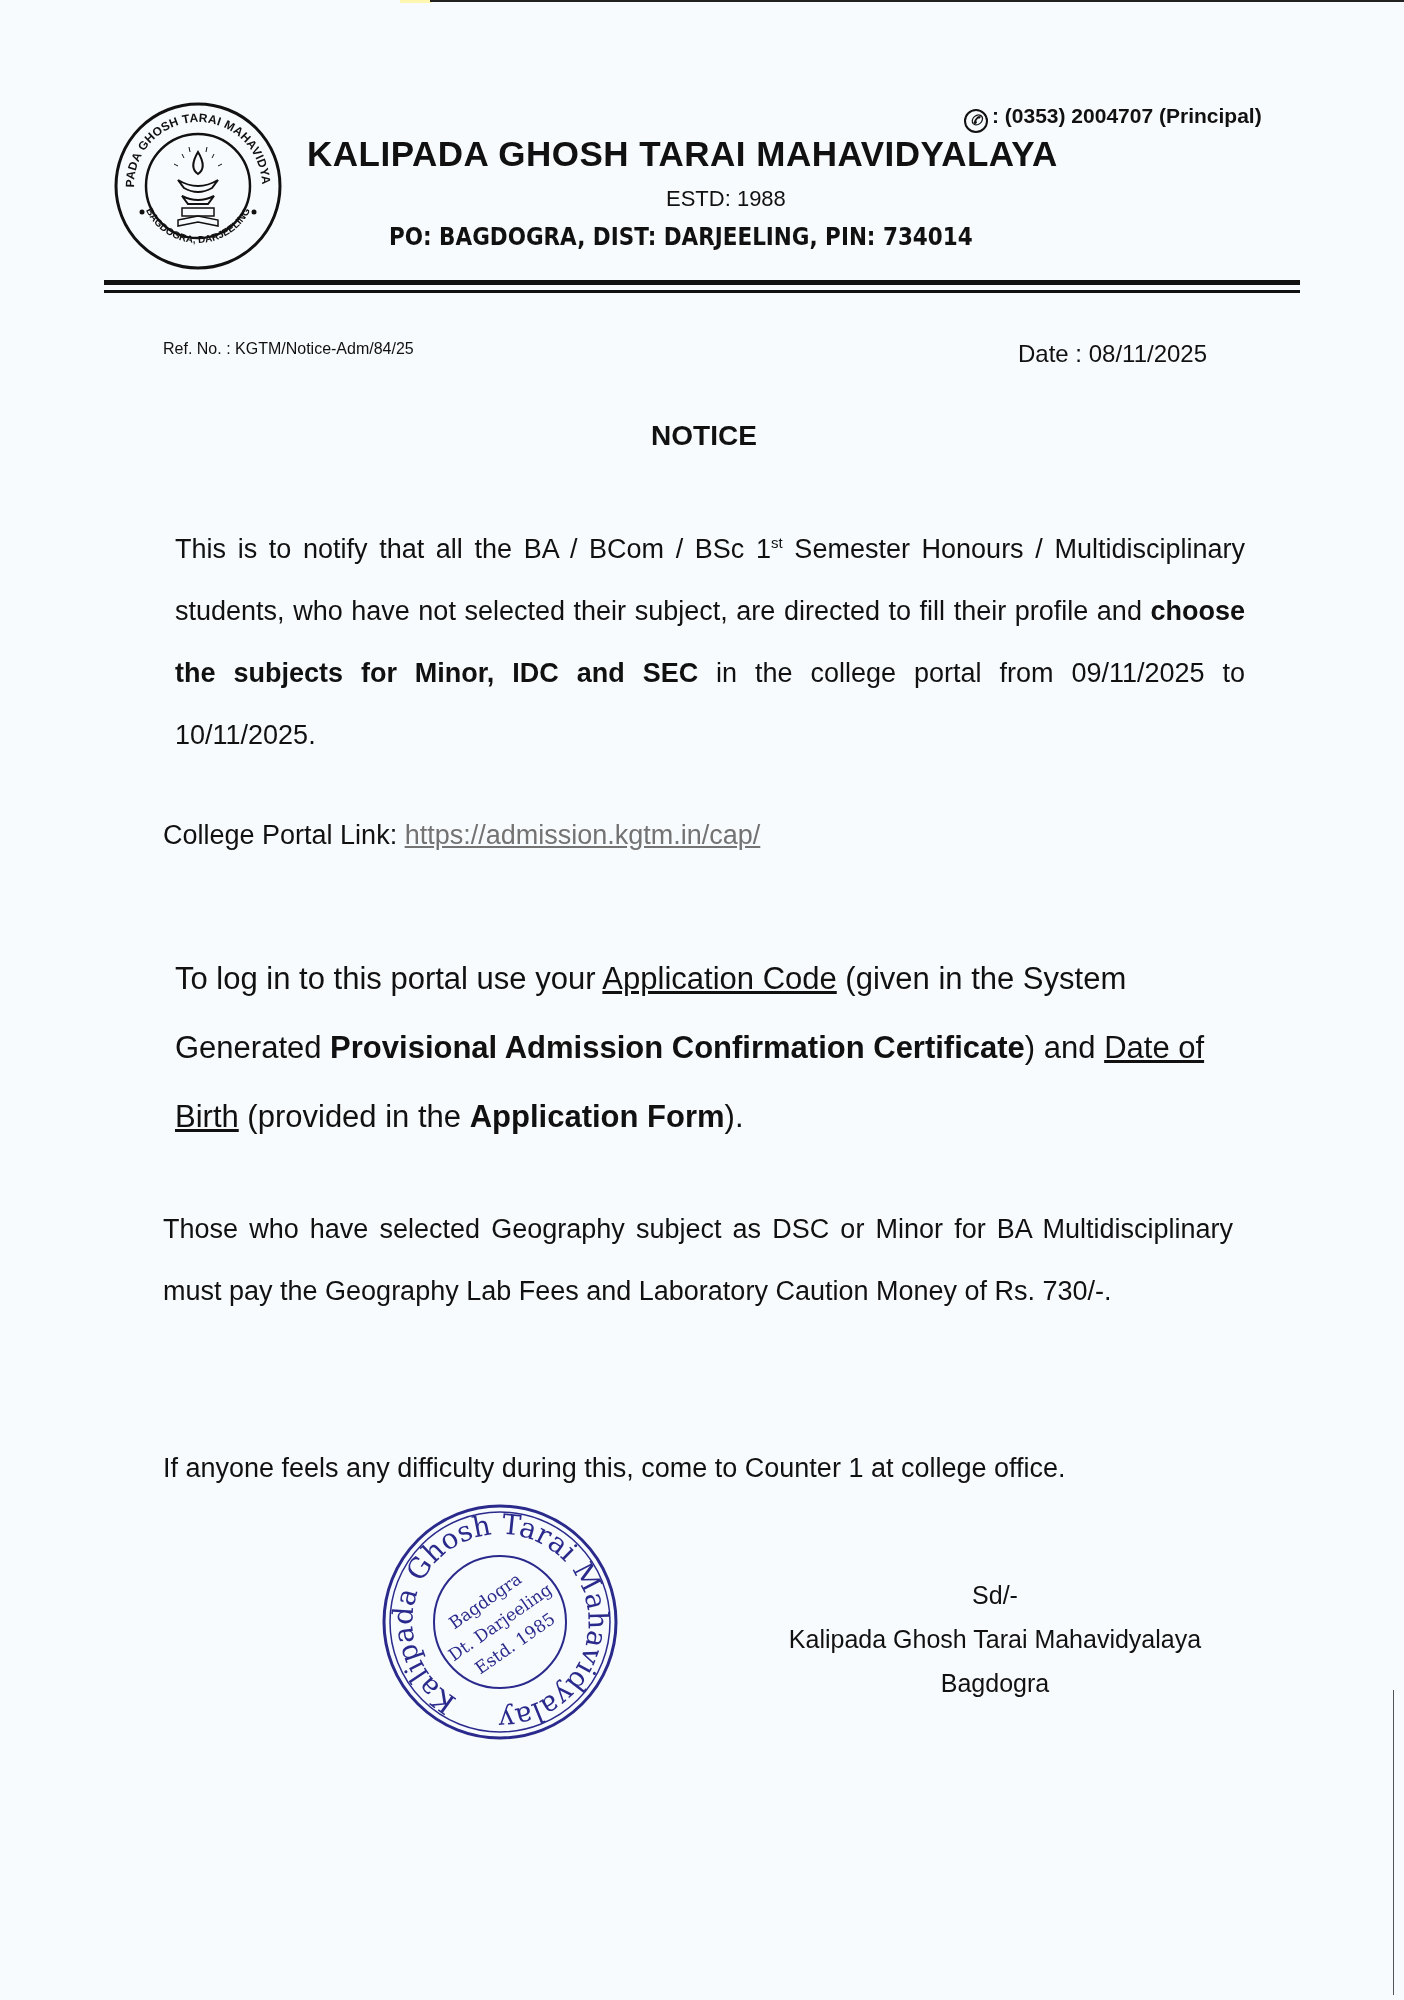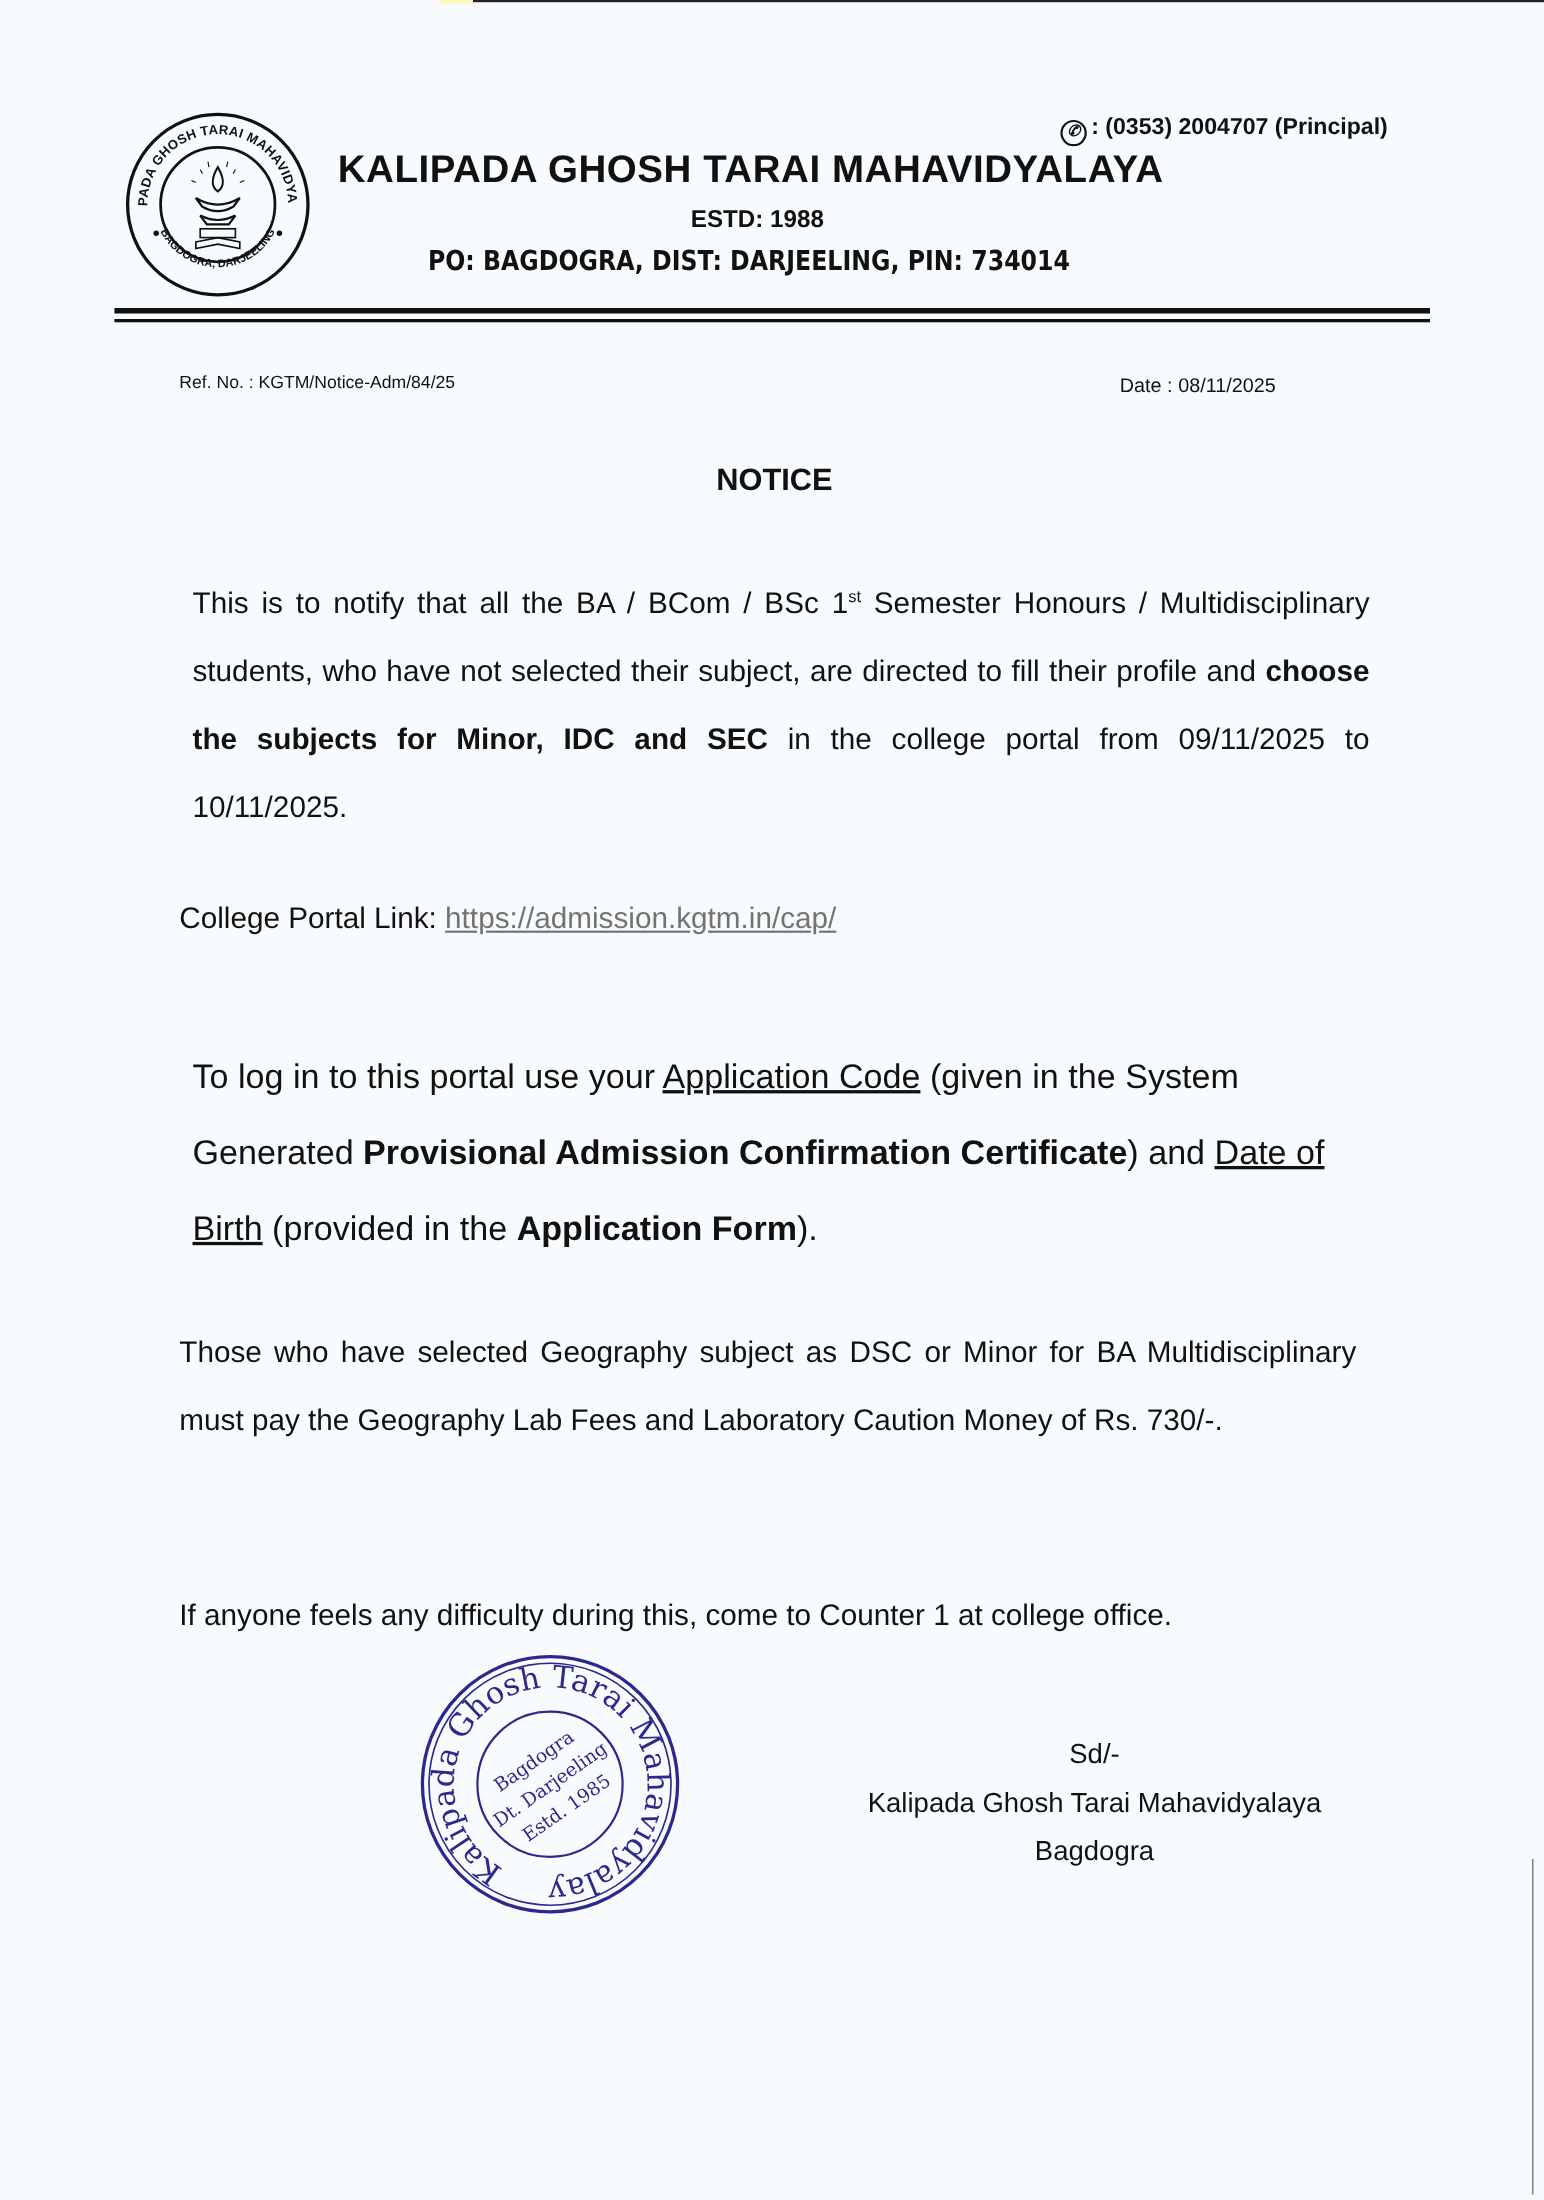--- a/index.html
+++ b/index.html
@@ -11,28 +11,28 @@
     .scan-top-line { position: absolute; top: 0; left: 430px; right: 0; height: 2px; background: #222; }
     .scan-top-mark { position: absolute; top: 0; left: 400px; width: 32px; height: 3px; background: #fff6b0; }
     .scan-right-line { position: absolute; right: 10px; top: 1690px; height: 305px; width: 1px; background: #555; }
 
     
     .logo { position: absolute; left: 112px; top: 100px; width: 172px; height: 172px; }
     .phone { position: absolute; left: 964px; top: 104px; font-weight: bold; font-size: 21px; white-space: nowrap; }
     .phone-icon { display: inline-block; width: 20px; height: 20px; border: 2px solid #111; border-radius: 50%; text-align: center; line-height: 18px; font-size: 14px; font-style: italic; font-family: "DejaVu Serif", serif; margin-right: 4px; vertical-align: -2px; }
     .college-name { position: absolute; left: 307px; top: 134px; font-family: "Liberation Sans", sans-serif; font-weight: bold; font-size: 35px; letter-spacing: 0.5px; white-space: nowrap; }
     .estd { position: absolute; left: 0; width: 1404px; top: 186px; text-align: center; font-size: 22px; padding-left: 0; }
-    .estd span { position: absolute; left: 628px; font-weight: bold; }
+    .estd span { position: absolute; left: 666px; }
     .address { position: absolute; left: 389px; top: 222px; font-size: 25px; font-weight: bold; white-space: nowrap; font-family: "DejaVu Sans", sans-serif; transform: scaleX(0.86); transform-origin: left; }
     .rule-thick { position: absolute; left: 104px; width: 1196px; top: 280px; height: 5px; background: #111; }
     .rule-thin { position: absolute; left: 104px; width: 1196px; top: 290px; height: 3px; background: #111; }
 
     
     .ref { position: absolute; left: 163px; top: 340px; font-size: 16px; white-space: nowrap; }
-    .date { position: absolute; left: 1018px; top: 340px; font-size: 18px; white-space: nowrap; }
+    .date { position: absolute; left: 1018px; top: 340px; font-size: 24px; white-space: nowrap; }
     .notice-title { position: absolute; left: 4px; width: 1404px; top: 420px; text-align: center; font-weight: bold; font-size: 28px; }
     .notice-title span { margin-left: -4px; }
 
     .para { position: absolute; left: 163px; width: 1070px; font-size: 27px; color: #111; }
     .para-1 { top: 500px; line-height: 62px; text-align: justify; }
     .para-1 sup { font-size: 15px; }
     .para-link { top: 815px; line-height: 40px; }
     .para-link a { color: #737373; text-decoration: underline; }
     .para-2 { top: 932px; line-height: 69px; font-size: 31px; }
     .para-3 { top: 1198px; line-height: 62px; text-align: justify; }

